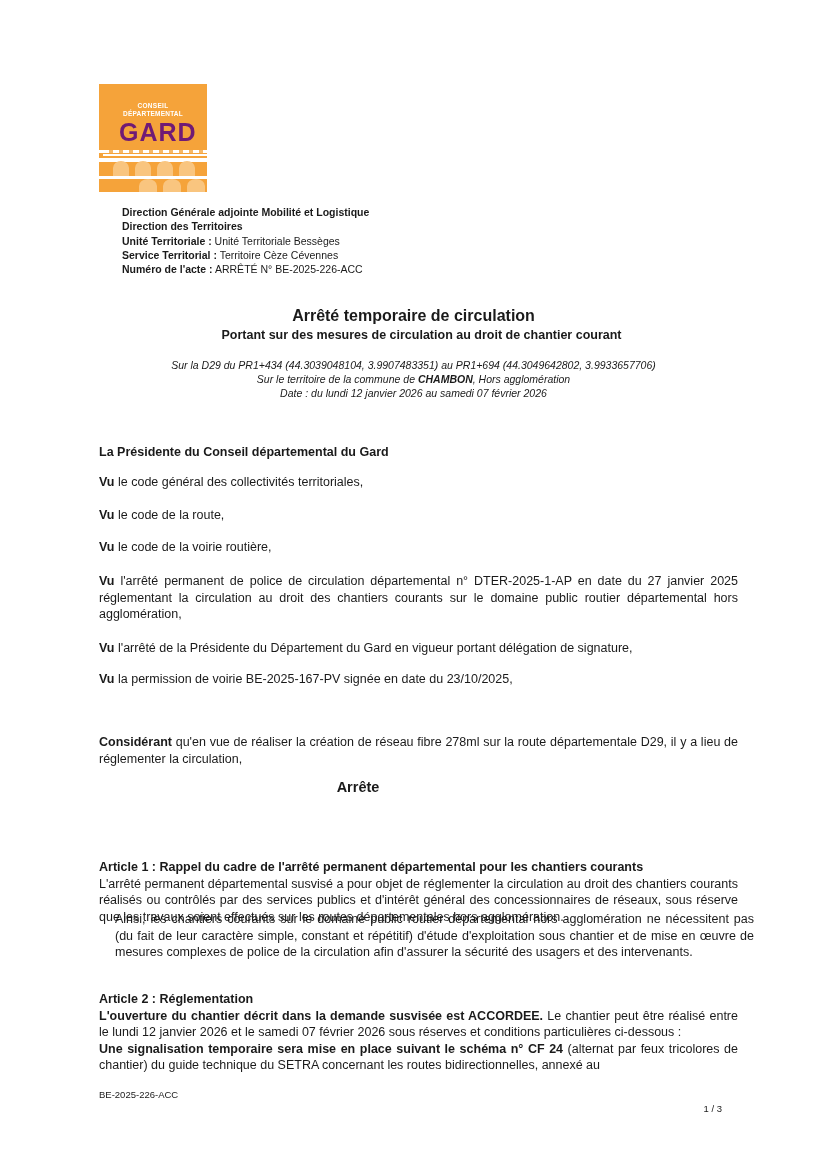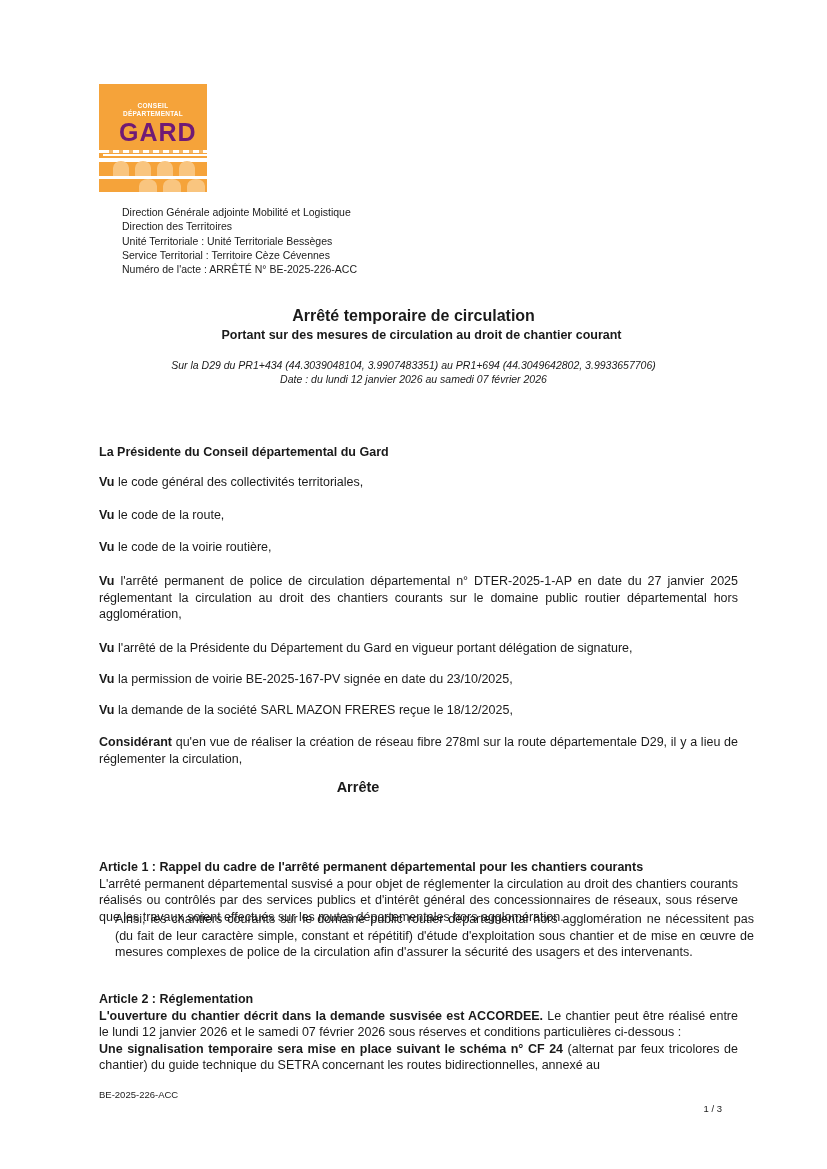--- a/index.html
+++ b/index.html
@@ -7,21 +7,21 @@
     .page { position: absolute; left: 0; top: 0; width: 827px; height: 1169px; }
 
     .logo { position: absolute; left: 99px; top: 84px; width: 108px; height: 108px; background: #f5a33a; overflow: hidden; }
     .logo .l1 { position: absolute; top: 18px; left: 0; width: 100%; text-align: center; color: #fff; font-size: 6.5px; font-weight: bold; letter-spacing: 0.3px; }
     .logo .l2 { position: absolute; top: 26px; left: 0; width: 100%; text-align: center; color: #fff; font-size: 6.5px; font-weight: bold; letter-spacing: 0.2px; }
     .logo .l3 { position: absolute; top: 34px; left: 0; width: 100%; text-align: left; color: #701a75; font-size: 25px; font-weight: bold; letter-spacing: 1px; margin-left: 20px; }
     .logo svg { position: absolute; left: 0; top: 0; }
 
     .header-info { position: absolute; left: 99px; top: 205px; font-size: 10.5px; line-height: 14.3px; }
     .header-info .row { white-space: nowrap; }
-    .header-info b { font-weight: normal; padding-left: 23px; }
+    .header-info b { font-weight: bold; padding-left: 23px; }
 
     .title { position: absolute; left: 0; width: 827px; top: 307px; text-align: center; font-size: 16px; font-weight: bold; }
     .subtitle { position: absolute; left: 8px; width: 827px; top: 328px; text-align: center; font-size: 12.5px; font-weight: bold; }
     .loc { position: absolute; left: 0; width: 827px; top: 358px; text-align: center; font-size: 10.5px; line-height: 14px; font-style: italic; }
     .loc div { white-space: nowrap; }
 
     .body { position: absolute; left: 99px; width: 639px; font-size: 12.5px; line-height: 16.5px; }
     .body p { margin: 0; text-align: justify; }
     .body b { font-weight: bold; }
     .center-h { position: absolute; left: 0; width: 716px; text-align: center; font-size: 14.5px; font-weight: bold; }
@@ -79,20 +79,21 @@
     <div class="row"><b>Unité Territoriale :</b> <span>Unité Territoriale Bessèges</span></div>
     <div class="row"><b>Service Territorial :</b> <span>Territoire Cèze Cévennes</span></div>
     <div class="row"><b>Numéro de l'acte :</b> <span>ARRÊTÉ N° BE-2025-226-ACC</span></div>
   </div>
 
   <div class="title">Arrêté temporaire de circulation</div>
   <div class="subtitle">Portant sur des mesures de circulation au droit de chantier courant</div>
 
   <div class="loc">
     <div>Sur la D29 du PR1+434 (44.3039048104, 3.9907483351) au PR1+694 (44.3049642802, 3.9933657706)</div>
+    <div><span>Sur le territoire de la commune de </span><b>CHAMBON</b><span>, Hors agglomération</span></div>
     <div>Date : du lundi 12 janvier 2026 au samedi 07 février 2026</div>
   </div>
 
   <div class="body" style="top:444px;">
       <p><b>La Présidente du Conseil départemental du Gard</b></p>
     </div>
 
   <div class="body" style="top:474px;">
       <p><b>Vu</b><span> le code général des collectivités territoriales,</span></p>
     </div>
@@ -103,23 +104,20 @@
       <p><b>Vu</b><span> le code de la voirie routière,</span></p>
     </div>
   <div class="body" style="top:573px;">
       <p><b>Vu</b><span> l'arrêté permanent de police de circulation départemental n° DTER-2025-1-AP en date du 27 janvier 2025 réglementant la circulation au droit des chantiers courants sur le domaine public routier départemental hors agglomération,</span></p>
     </div>
   <div class="body" style="top:640px;">
       <p><b>Vu</b><span> l'arrêté de la Présidente du Département du Gard  en vigueur portant délégation de signature,</span></p>
     </div>
   <div class="body" style="top:671px;">
       <p><b>Vu</b><span> la permission de voirie BE-2025-167-PV signée en date du 23/10/2025,</span></p>
-    </div>
-  <div class="body" style="top:702px;">
-      <p><b>Vu</b><span> la demande de la société SARL MAZON FRERES reçue le 18/12/2025,</span></p>
     </div>
   <div class="body" style="top:734px;">
       <p><b>Considérant</b><span> qu'en vue de réaliser la création de réseau fibre 278ml sur la route départementale D29, il y a lieu de réglementer la circulation,</span></p>
     </div>
 
   <div class="center-h" style="top:779px;">Arrête</div>
 
   <div class="body" style="top:812px;margin-top:47px;">
     <p><b>Article 1 : Rappel du cadre de l'arrêté permanent départemental pour les chantiers courants</b></p>
     <p>L'arrêté permanent départemental susvisé a pour objet de réglementer la circulation au droit des chantiers courants réalisés ou contrôlés par des services publics et d'intérêt général des concessionnaires de réseaux, sous réserve que les travaux soient effectués sur les routes départementales hors agglomération.</p>

